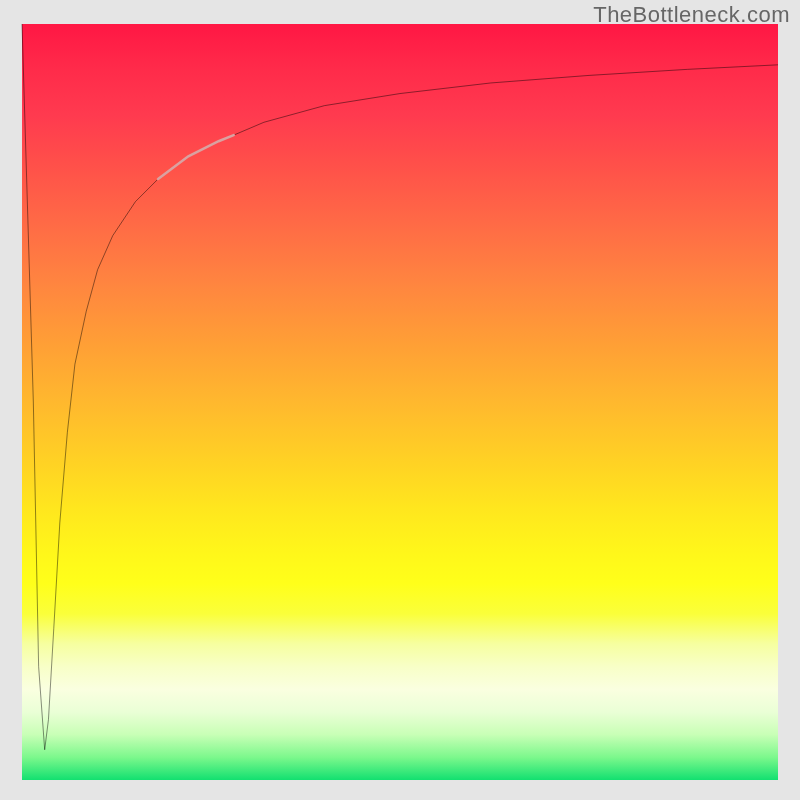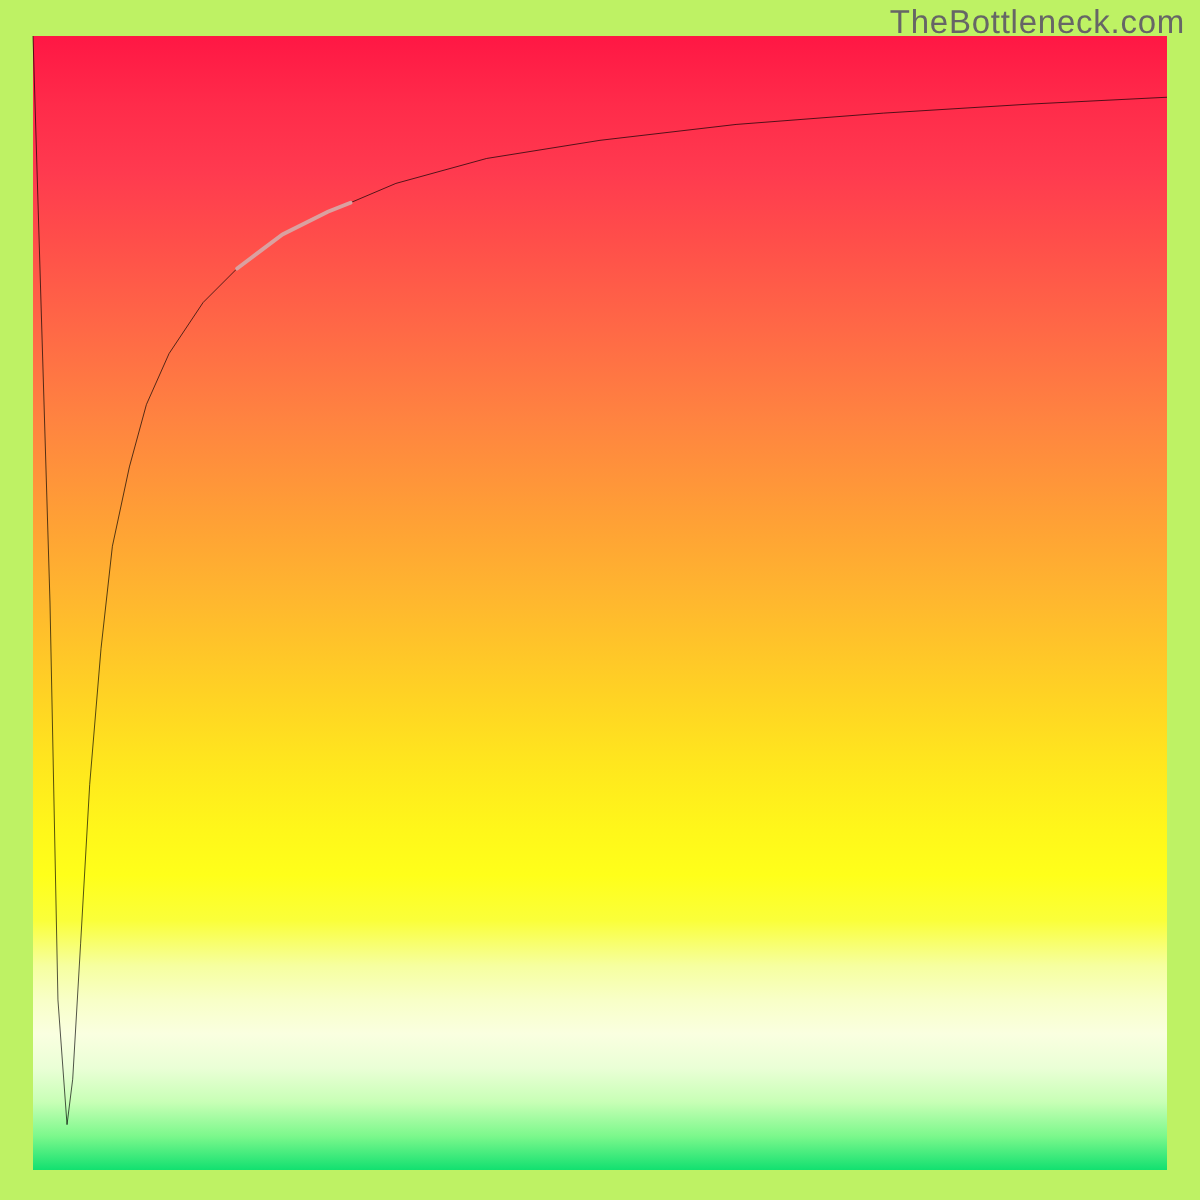--- a/index.html
+++ b/index.html
@@ -7,21 +7,21 @@
     padding: 0;
     width: 800px;
     height: 800px;
     background: #000;
     overflow: hidden;
   }
   .frame {
     position: relative;
     width: 800px;
     height: 800px;
-    background: #bef264;
+    background: #e5e5e5;
     box-sizing: border-box;
   }
   .watermark {
     position: absolute;
     top: 2px;
     right: 10px;
     color: #666;
     font-family: Arial, Helvetica, sans-serif;
     font-size: 22px;
     font-weight: 400;

